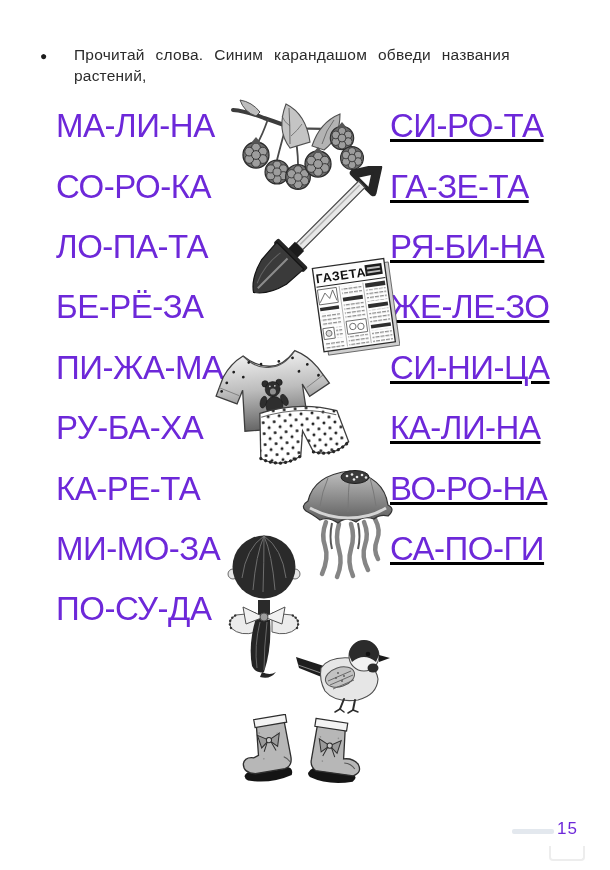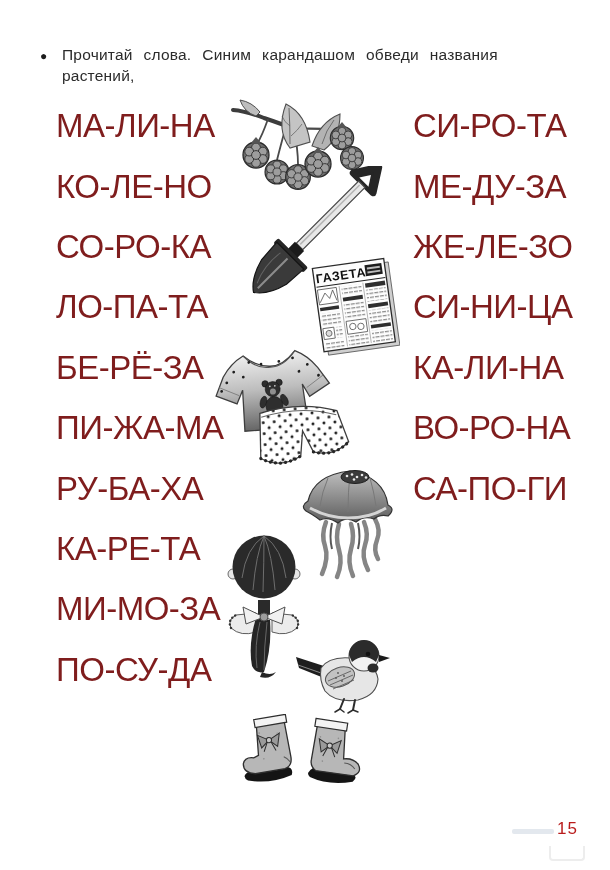--- a/index.html
+++ b/index.html
@@ -2,61 +2,61 @@
 <html><head>
 <meta charset="utf-8">
 <style>
   html,body{margin:0;padding:0;background:#ffffff;}
   .page{position:relative;width:610px;height:870px;background:#ffffff;overflow:hidden;
         font-family:"Liberation Sans",sans-serif;}
   
   .task{position:absolute;left:40px;top:44px;width:534px;color:#2b2b2b;
         font-size:15.5px;line-height:21px;letter-spacing:0.2px;}
   .task .bullet{position:absolute;left:0;top:2px;font-size:12px;color:#1c1c1c;}
-  .task .line{display:block;margin-left:22px;word-spacing:6.5px;}
+  .task .line{display:block;margin-left:34px;word-spacing:6.5px;}
   
   .word-col{position:absolute;top:96px;}
   .word-col.left{left:56px;}
-  .word-col.right{left:413px;}
+  .word-col.right{left:390px;text-decoration:underline;}
   .word{height:60.4px;display:flex;align-items:center;font-size:33px;
-        letter-spacing:-0.5px;color:#7f1d1d;white-space:nowrap;}
+        letter-spacing:-0.5px;color:#6d28d9;white-space:nowrap;}
   
   .illu{position:absolute;}
   
-  .pagenum{position:absolute;left:557px;top:819px;font-size:17px;color:#b91c1c;letter-spacing:1px;}
+  .pagenum{position:absolute;left:557px;top:819px;font-size:17px;color:#6d28d9;letter-spacing:1px;}
   .mark-bar{position:absolute;left:512px;top:829px;width:42px;height:5px;background:#e3e8ee;border-radius:2px;}
   .mark-bracket{position:absolute;left:549px;top:846px;width:32px;height:13px;
         border:2px solid #ededed;border-top:none;border-radius:0 0 4px 4px;}
 </style>
 </head>
 <body>
 
 <div class="page">
 
   <div class="task">
     <span class="bullet">●</span>
     <span class="line">Прочитай слова. Синим карандашом обведи названия растений,</span>
   </div>
 
   <div class="word-col left">
     <div class="word">МА-ЛИ-НА</div>
-    <div class="word">КО-ЛЕ-НО</div>
     <div class="word">СО-РО-КА</div>
     <div class="word">ЛО-ПА-ТА</div>
     <div class="word">БЕ-РЁ-ЗА</div>
     <div class="word">ПИ-ЖА-МА</div>
     <div class="word">РУ-БА-ХА</div>
     <div class="word">КА-РЕ-ТА</div>
     <div class="word">МИ-МО-ЗА</div>
     <div class="word">ПО-СУ-ДА</div>
   </div>
 
   <div class="word-col right">
     <div class="word">СИ-РО-ТА</div>
-    <div class="word">МЕ-ДУ-ЗА</div>
+    <div class="word">ГА-ЗЕ-ТА</div>
+    <div class="word">РЯ-БИ-НА</div>
     <div class="word">ЖЕ-ЛЕ-ЗО</div>
     <div class="word">СИ-НИ-ЦА</div>
     <div class="word">КА-ЛИ-НА</div>
     <div class="word">ВО-РО-НА</div>
     <div class="word">СА-ПО-ГИ</div>
   </div>
 
   <svg class="illu" style="left:230px;top:98px" width="148" height="94" viewBox="0 0 148 94">
     <defs>
       <g id="berry">

